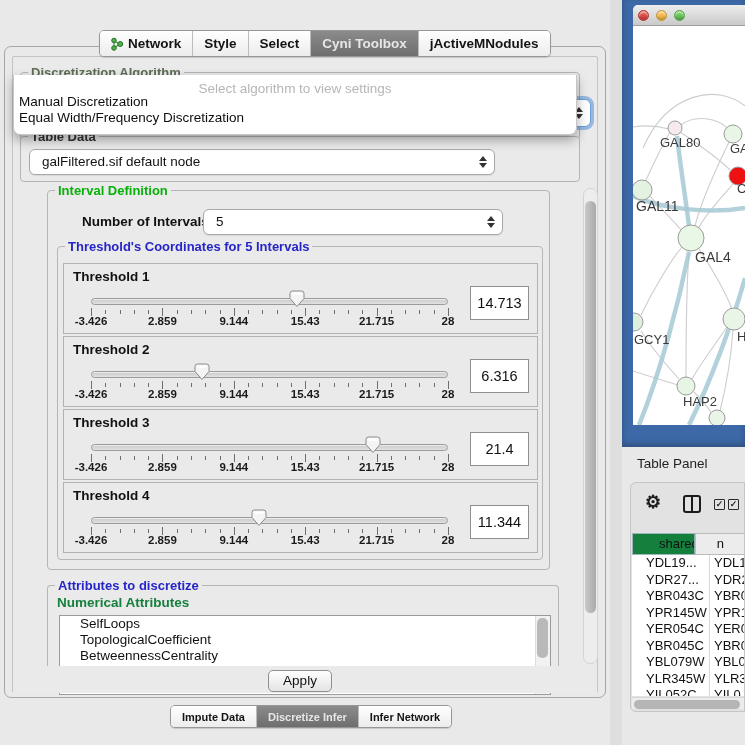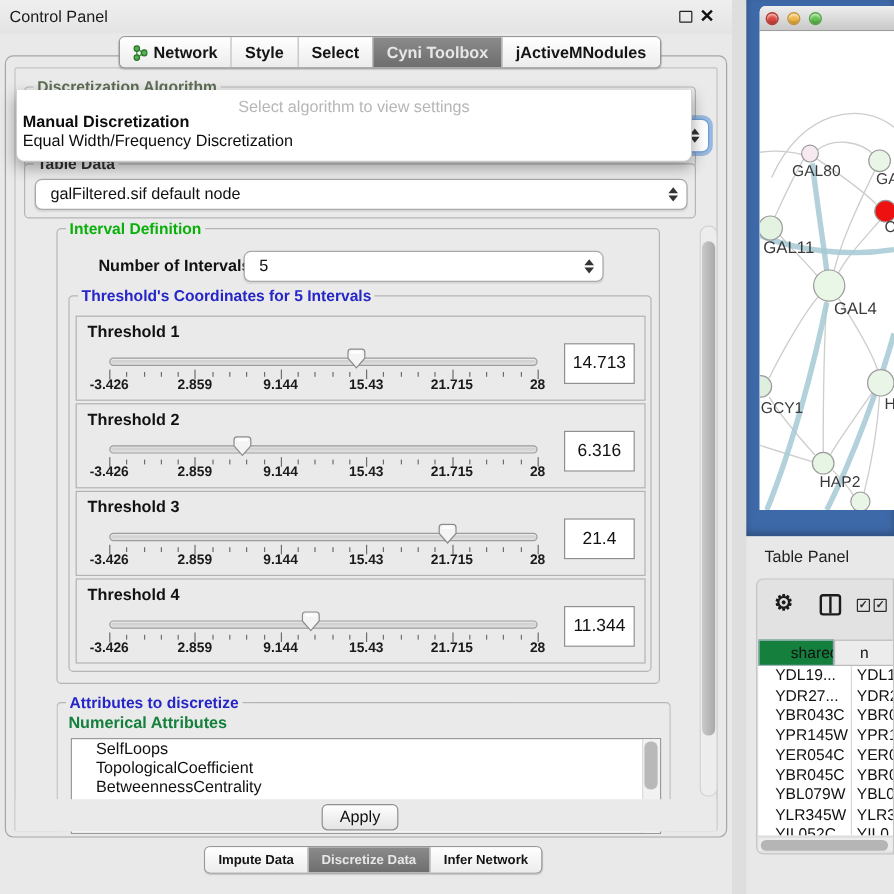--- a/index.html
+++ b/index.html
@@ -39,21 +39,21 @@
   .combo-text{position:absolute;left:12px;top:4px;font-size:13.5px;color:#111;white-space:nowrap;}
   .stepper{position:absolute;right:7px;top:50%;transform:translateY(-50%);width:9px;height:14px;}
   .stepper .up{position:absolute;left:1px;top:1px;width:0;height:0;border-left:4px solid transparent;border-right:4px solid transparent;border-bottom:5px solid #333;}
   .stepper .dn{position:absolute;left:1px;bottom:1px;width:0;height:0;border-left:4px solid transparent;border-right:4px solid transparent;border-top:5px solid #333;}
 
   
   #algo-combo-focus{position:absolute;left:335px;top:99px;width:256px;height:28px;background:#fff;border:1px solid #6a9fd8;border-radius:6px;box-shadow:0 0 0 3px rgba(99,150,215,.6);z-index:18;}
   #algo-popup{position:absolute;left:13px;top:75px;width:564px;height:60px;background:#fff;border:1px solid #c6c6c6;border-top:none;border-radius:0 0 7px 7px;box-shadow:0 5px 12px rgba(0,0,0,.33);z-index:20;}
   #popup-hint{padding-top:6px;text-align:center;font-size:13.5px;color:#b6b6b6;height:19px;}
   .popup-opt{padding-left:5px;font-size:13.5px;height:16px;line-height:16px;color:#0d0d0d;white-space:nowrap;}
-  .popup-opt.bold{font-weight:bold;}
+  .popup-opt.bold{font-weight:normal;}
 
   
   .thr-box{position:absolute;left:5px;width:475px;height:71px;border:1px solid #b2b2b2;background:#eaeaea;}
   .thr-label{position:absolute;left:9px;top:5px;font-size:13.5px;font-weight:bold;color:#111;}
   .thr-track{position:absolute;left:27px;top:34px;width:357px;height:7px;border:1px solid #9b9b9b;border-radius:4px;background:linear-gradient(#c6c6c6,#e2e2e2);box-shadow:inset 0 1px 1px rgba(255,255,255,.7);}
   .thr-handle{position:absolute;top:26px;width:16px;height:18px;}
   .tick{position:absolute;width:1px;background:#6e6e6e;}
   .tick-label{position:absolute;top:51px;transform:translateX(-50%);font-size:11.5px;font-weight:600;color:#1a1a1a;white-space:nowrap;}
   .thr-value{position:absolute;left:406px;top:22px;width:59px;height:34px;background:#fff;border:1px solid #8f8f8f;font-size:14.5px;color:#111;text-align:center;line-height:32px;}
 
@@ -94,25 +94,20 @@
   .t-row{position:relative;height:16.5px;width:114px;background:#fff;}
   .t-c1{position:absolute;left:14px;top:0;font-size:13px;color:#111;white-space:nowrap;}
   .t-c2{position:absolute;left:82px;top:0;font-size:13px;color:#111;white-space:nowrap;}
   #tbl-hscroll{position:absolute;left:1px;top:214px;width:113px;height:12px;background:#ececec;border-top:1px solid #d8d8d8;}
   #tbl-hthumb{position:absolute;left:2px;top:1.5px;width:106px;height:9px;border-radius:4.5px;background:#b5b5b5;}
 </style>
 </head>
 <body>
 
 <div id="control-panel">
-  <div id="cp-titlebar">
-    <span id="cp-title">Control Panel</span>
-    <span id="float-icon"></span>
-    <span id="close-icon">✕</span>
-  </div>
 
   <div class="outer-panel"></div>
   <div class="inner-panel"></div>
 
   <div class="segbar" id="top-tabs">
       <div class="seg">
         <svg width="12" height="14">
           <line x1="3" y1="4" x2="9" y2="7" stroke="#3f9e3f" stroke-width="1.2"></line>
           <line x1="3" y1="11" x2="9" y2="7" stroke="#3f9e3f" stroke-width="1.2"></line>
           <line x1="3" y1="4" x2="3" y2="11" stroke="#3f9e3f" stroke-width="1.2"></line>
@@ -148,21 +143,21 @@
   </div>
 
   <div id="algo-popup">
     <div id="popup-hint">Select algorithm to view settings</div>
   <div class="popup-opt bold">Manual Discretization</div>
       <div class="popup-opt">Equal Width/Frequency Discretization</div>
     </div>
 
   <div class="group" style="left:20px;top:136px;width:560px;height:46px;">
     <span class="group-title gt-dark">Table Data</span>
-    <div class="combo" style="left:8px;top:12px;width:544px;height:26px;">
+    <div class="combo" style="left:8px;top:12px;width:466px;height:26px;">
       <span class="combo-text">galFiltered.sif default node</span>
       <span class="stepper">
           <span class="up"></span>
           <span class="dn"></span>
         </span>
     </div>
   </div>
 
   <div class="group" style="left:47px;top:190px;width:503px;height:380px;">
     <span class="group-title gt-green">Interval Definition</span>
@@ -362,21 +357,21 @@
   </div>
 
   <div id="apply-band"></div>
   <div id="apply-btn">Apply</div>
 
   <div class="segbar" id="bottom-tabs">
       <div class="seg">
         <span>Impute Data</span>
       </div>
       <div class="seg sel">
-        <span>Discretize Data</span>
+        <span>Discretize Infer</span>
       </div>
       <div class="seg">
         <span>Infer Network</span>
       </div>
     </div>
 </div>
 
 <div id="desktop-gap"></div>
 
 <div id="net-window">

